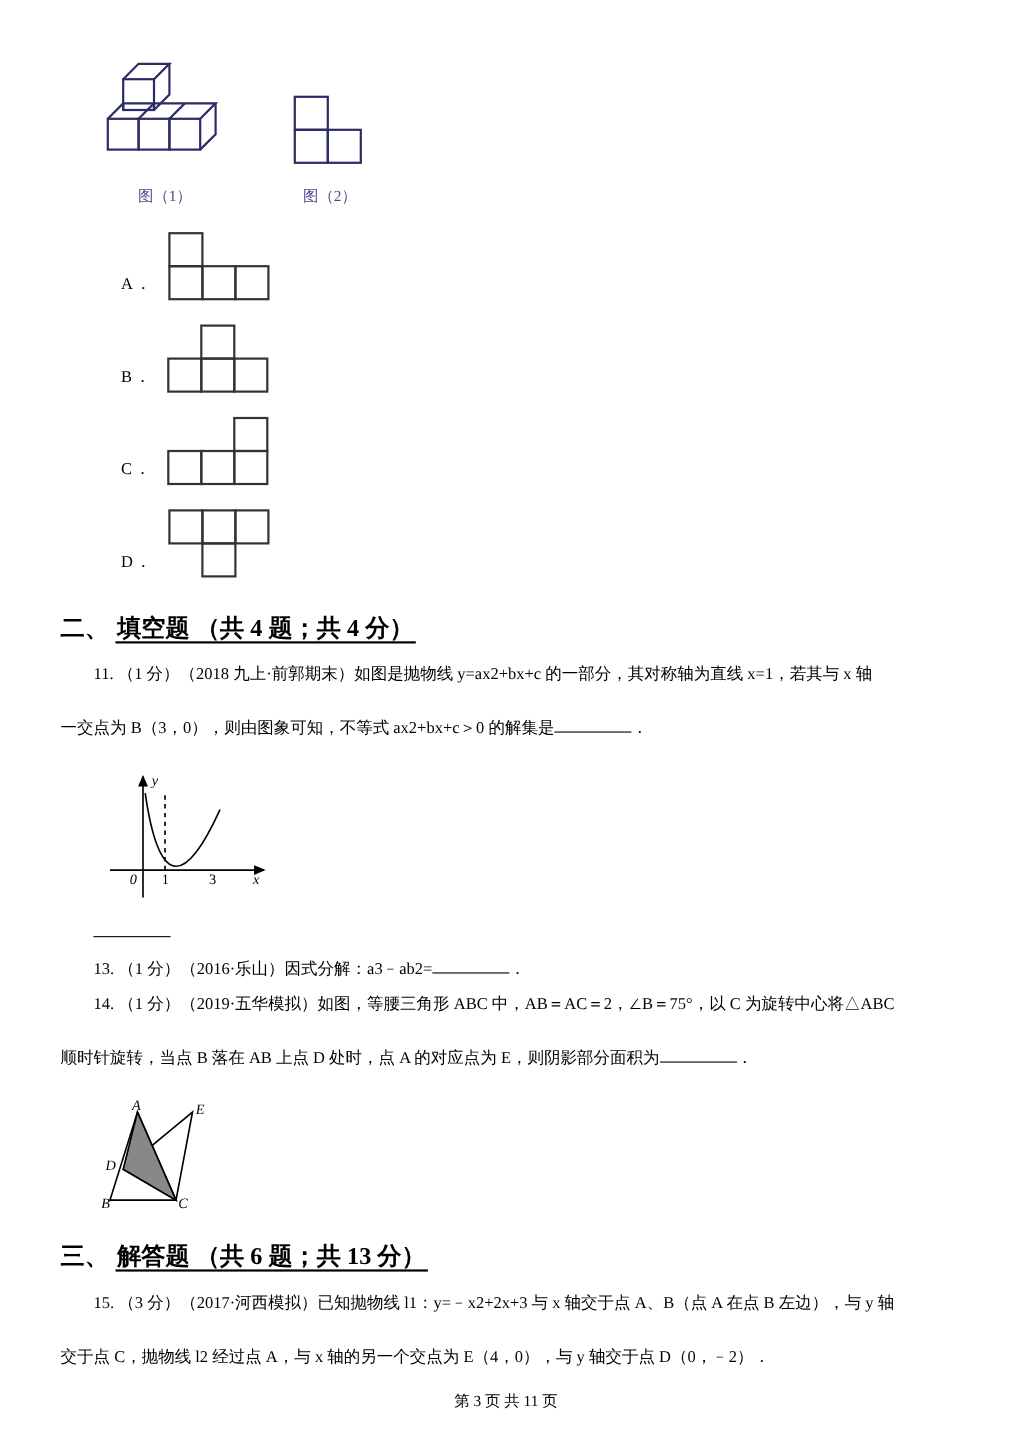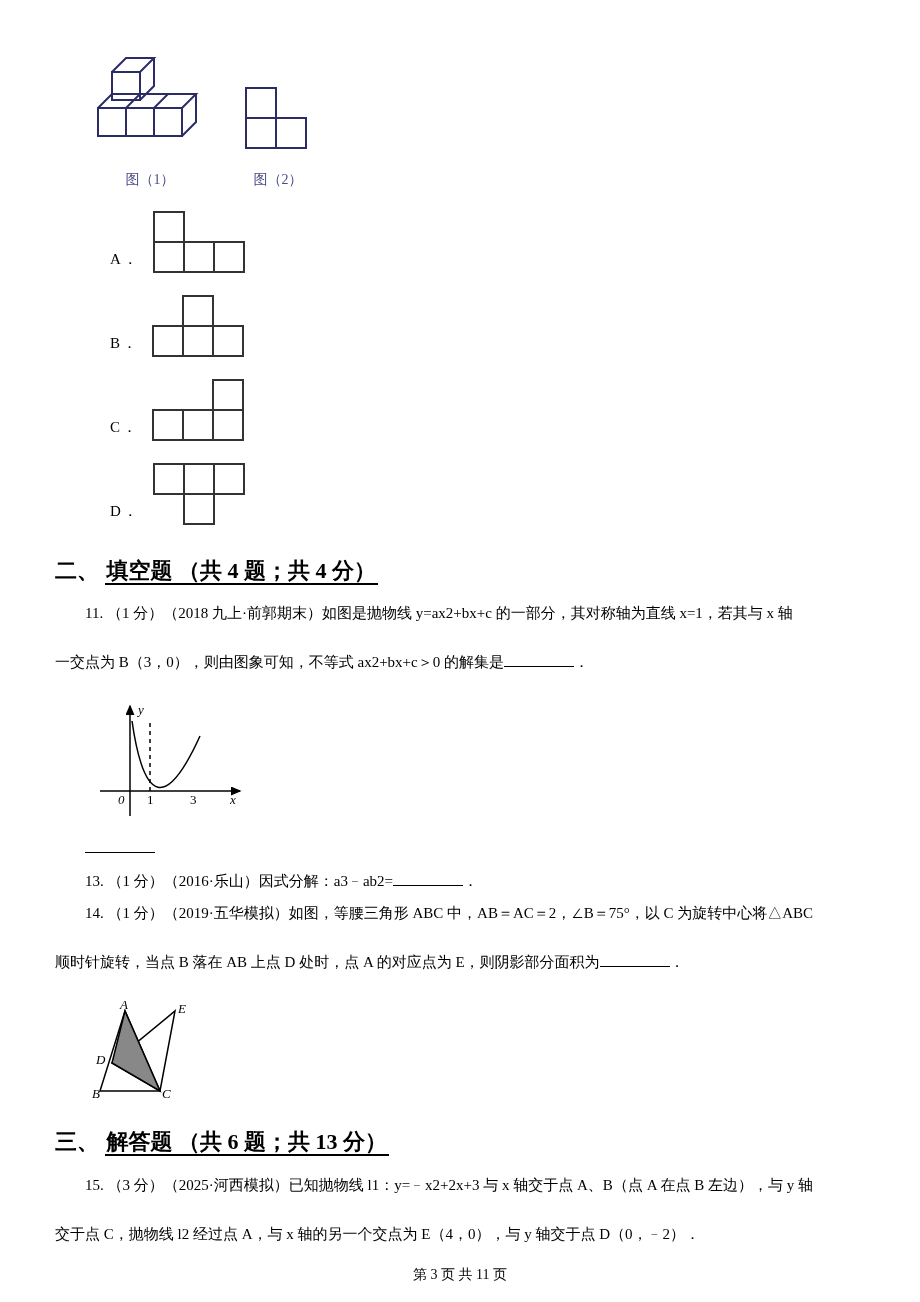--- a/index.html
+++ b/index.html
@@ -14,21 +14,21 @@
     min-height: 1302px;
     position: relative;
     box-sizing: border-box;
     padding: 50px 55px 40px 55px;
     font-size: 15px;
     line-height: 1.9;
   }
   .figure-row {
     display: flex;
     align-items: flex-end;
-    gap: 28px;
+    gap: 50px;
     margin-left: 35px;
   }
   .figure-block { text-align: center; }
   .caption {
     font-size: 14px;
     margin-top: 2px;
     color: #4b4b89;
   }
   .choice-row {
     display: flex;
@@ -221,16 +221,16 @@
     <text x="6" y="68" font-size="13" font-style="italic">D</text>
     <text x="2" y="102" font-size="13" font-style="italic">B</text>
     <text x="72" y="102" font-size="13" font-style="italic">C</text>
   </svg>
 </div>
 
 <h2 class="section">
   <span>三、 </span><span class="sub-underline">解答题 （共 6 题；共 13 分）</span>
 </h2>
 
-<p class="q">15. （3 分）（2025·河西模拟）已知抛物线 l1：y=﹣x2+2x+3 与 x 轴交于点 A、B（点 A 在点 B 左边），与 y 轴</p>
+<p class="q">15. （3 分）（2017·河西模拟）已知抛物线 l1：y=﹣x2+2x+3 与 x 轴交于点 A、B（点 A 在点 B 左边），与 y 轴</p>
 <p class="q-cont">交于点 C，抛物线 l2 经过点 A，与 x 轴的另一个交点为 E（4，0），与 y 轴交于点 D（0，﹣2）．</p>
 
 <div class="footer">第 3 页 共 11 页</div>
 
 </body></html>

